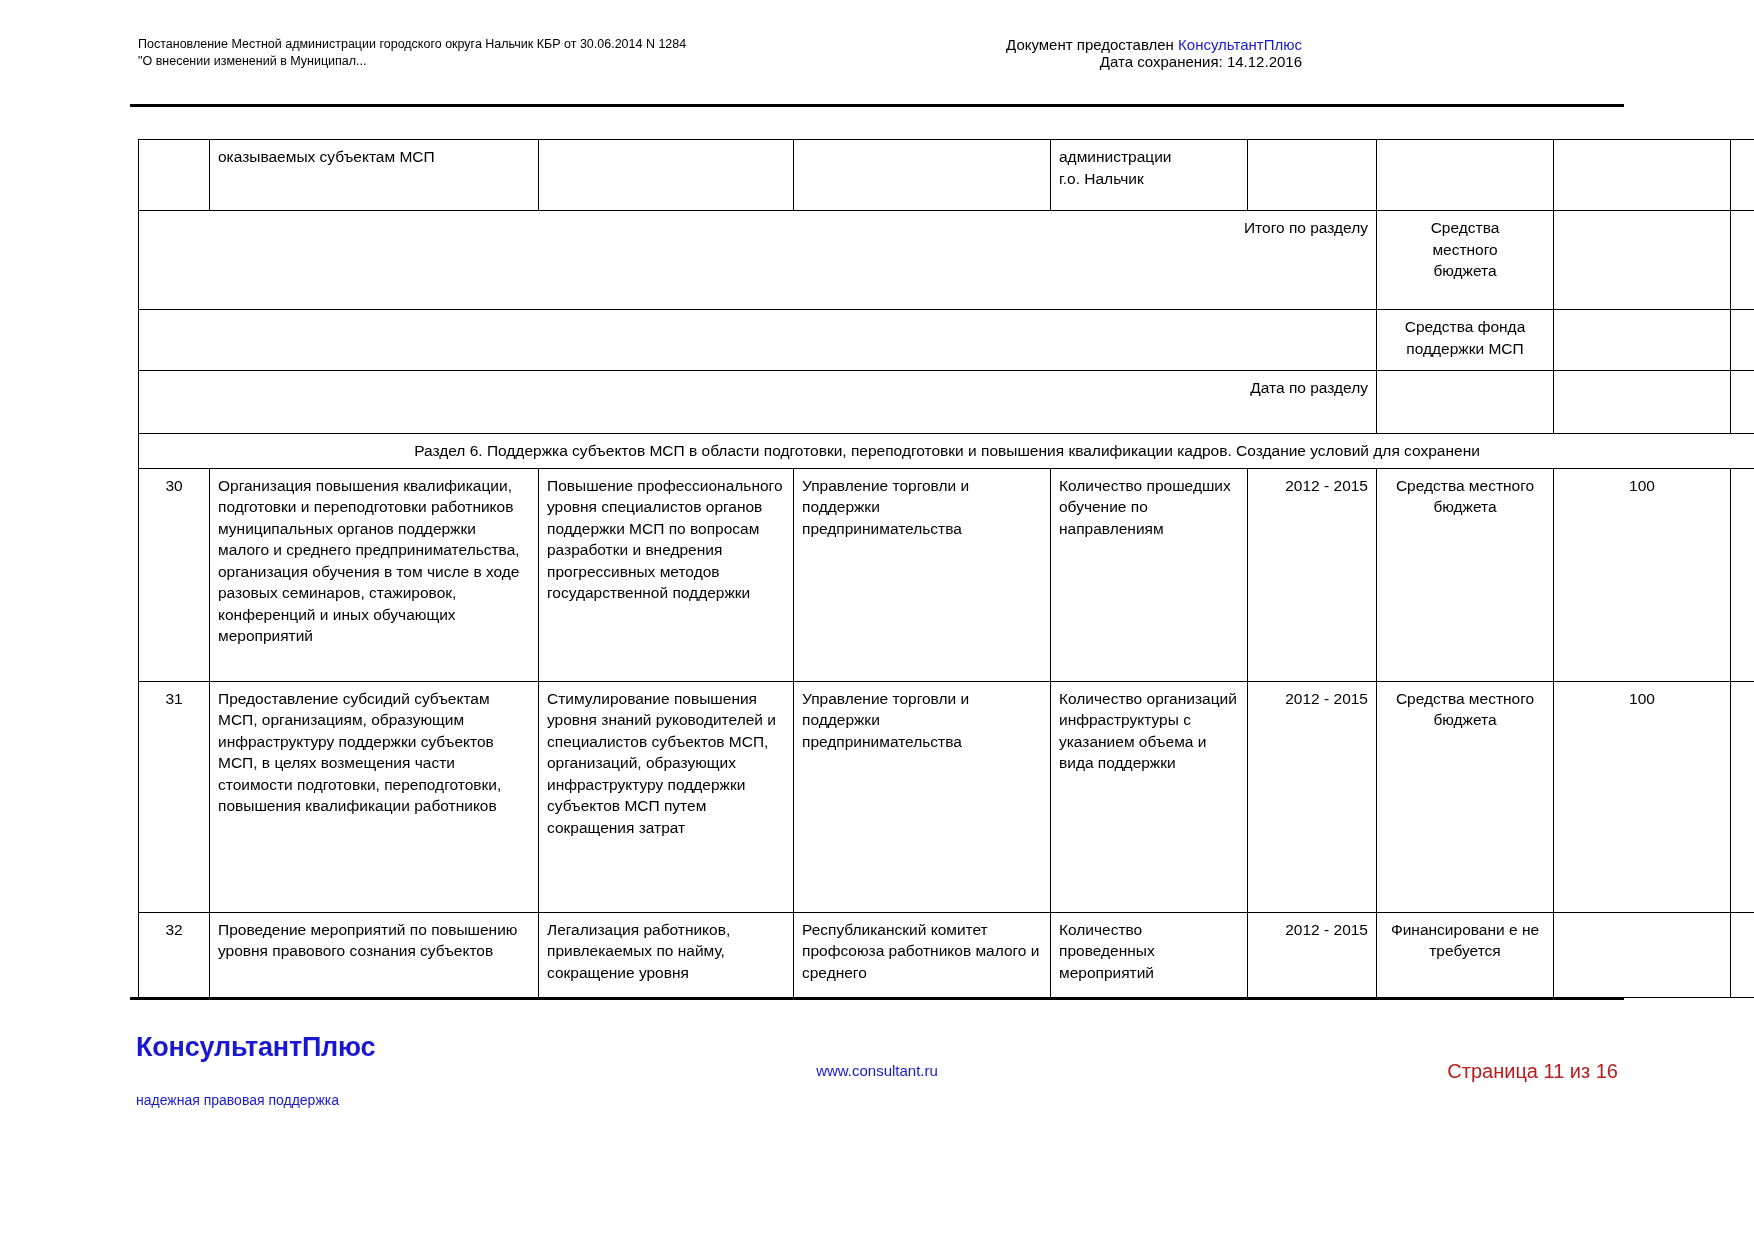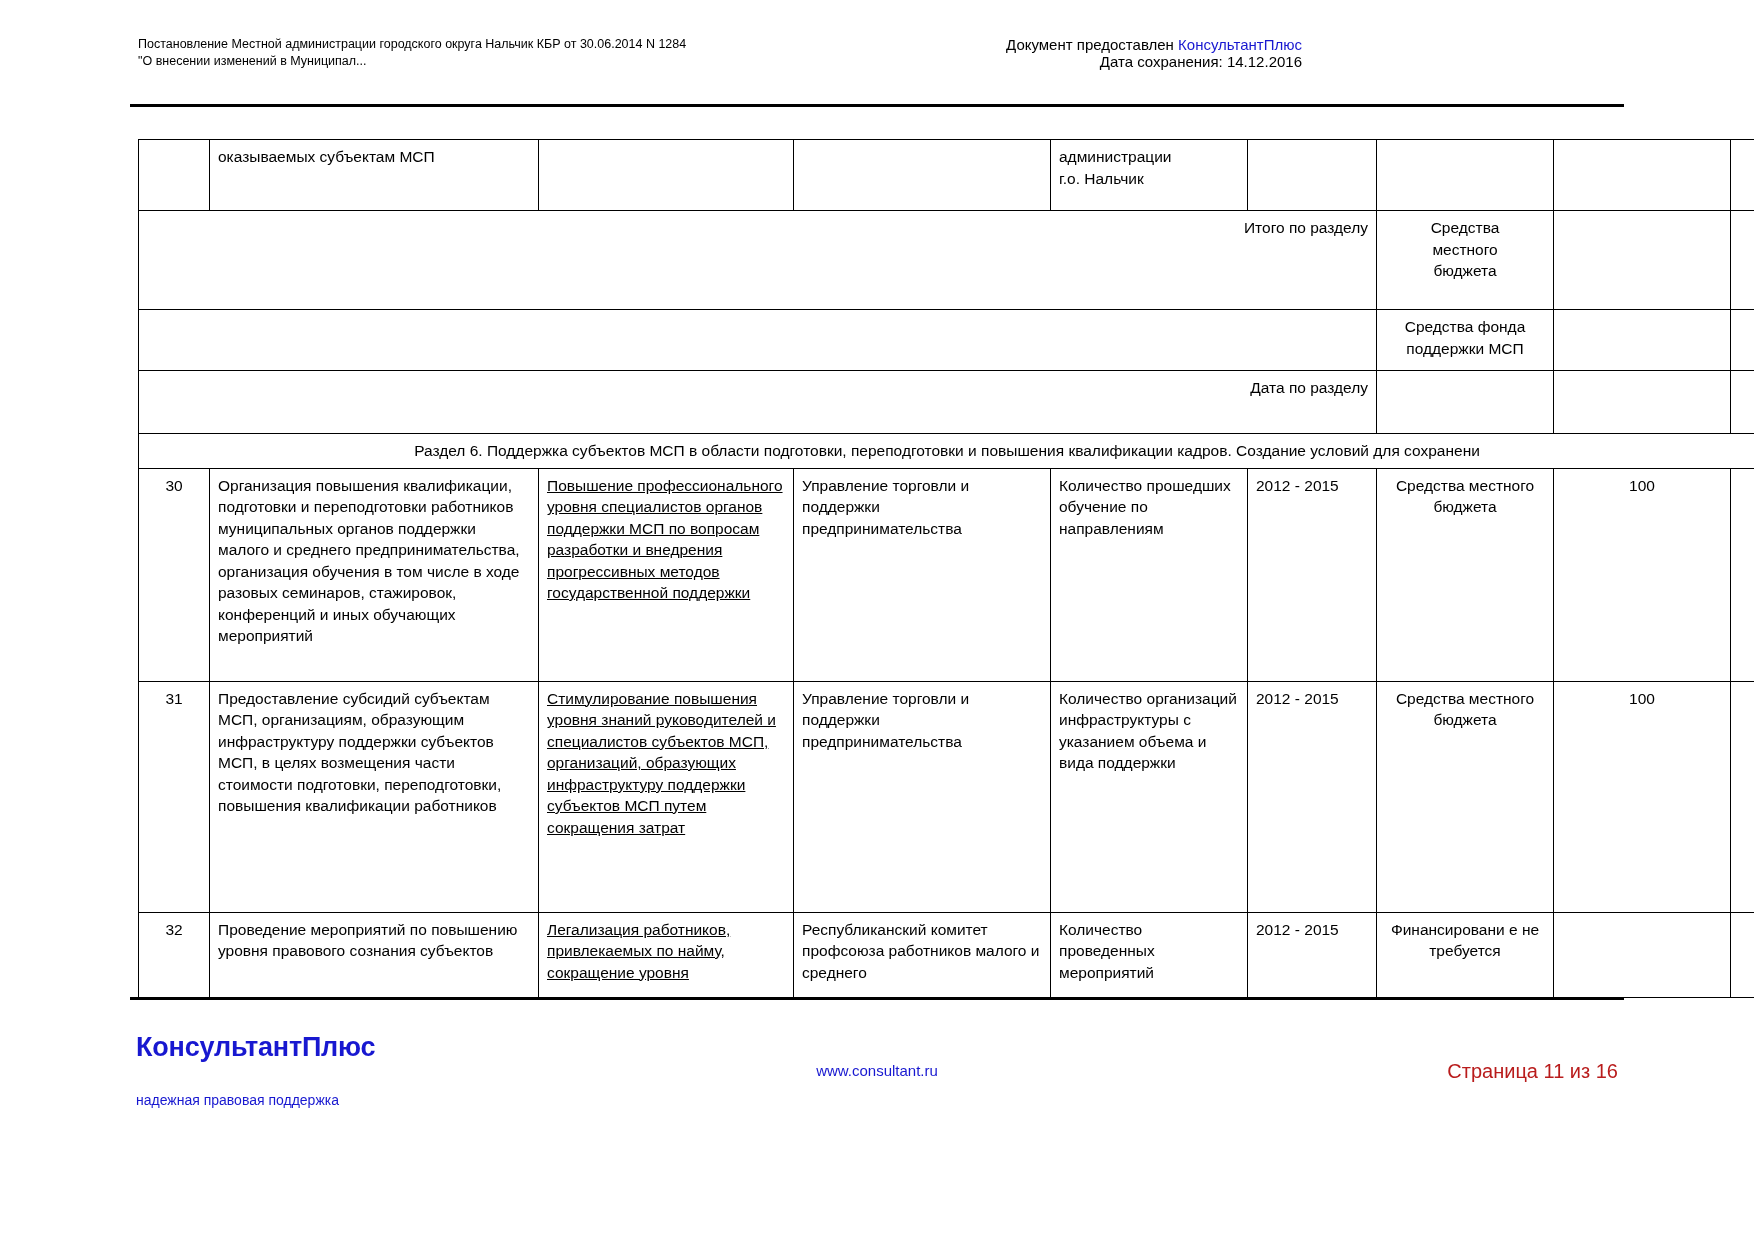--- a/index.html
+++ b/index.html
@@ -78,24 +78,24 @@
   }
   table.grid td {
     border: 1.6px solid #000;
     vertical-align: top;
     padding: 6px 8px 6px 8px;
     word-wrap: break-word;
     overflow: hidden;
   }
   td.c-num      { width: 54px;  text-align: center; }
   td.c-measure  { width: 312px; }
-  td.c-result   { width: 238px; text-decoration: underline; }
+  td.c-result   { width: 238px; }
   td.c-exec     { width: 240px; }
   td.c-indic    { width: 180px; }
-  td.c-period   { width: 112px; text-align: left; }
+  td.c-period   { width: 112px; text-align: right; }
   td.c-source   { width: 160px; text-align: center; }
   td.c-value    { width: 160px; text-align: center; }
   td.c-tail     { width: 160px; }
 
   td.right-align { text-align: right; padding-right: 12px; margin-top: 32px; }
   .tall-a { height: 58px; }
   .tall-b { height: 86px; }
   .tall-c { height: 48px; }
   .tall-d { height: 50px; }
 

